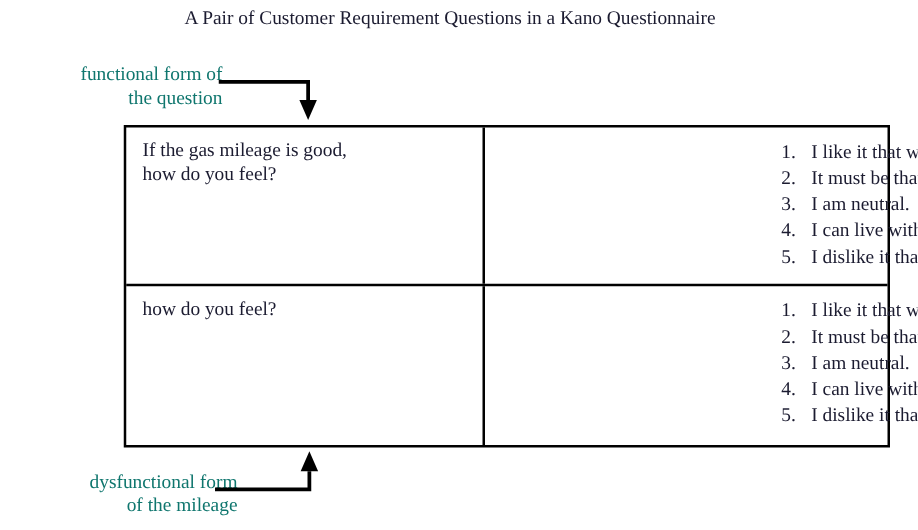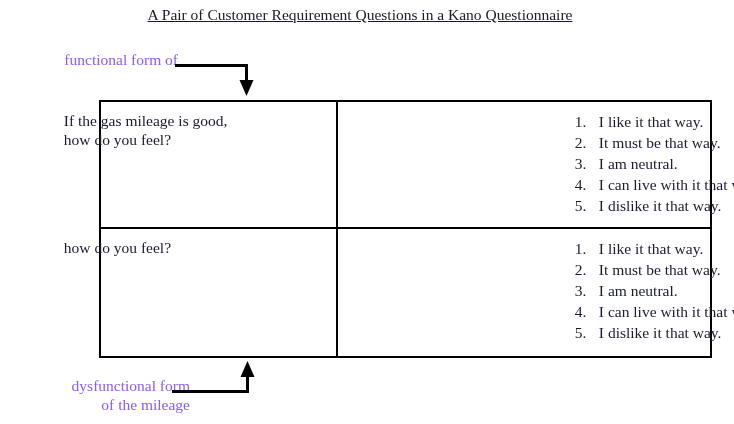--- a/index.html
+++ b/index.html
@@ -25,30 +25,29 @@
   .figure-title {
     position: absolute;
     left: 0;
     top: 5px;
     width: 720px;
     text-align: center;
     font-size: 15.5px;
     line-height: 20px;
     color: #1b1b30;
     white-space: nowrap;
-    text-decoration: underline;
   }
 
   
   .callout-label {
     position: absolute;
     text-align: right;
     font-size: 15.5px;
     line-height: 19px;
-    color: #8b5cf6;
+    color: #0f766e;
     white-space: nowrap;
   }
   .callout-label .line {
     display: block;
   }
 
   #label-functional {
     left: 0px;
     top: 50px;
     width: 178px;
@@ -79,21 +78,20 @@
     height: 258px;
     border: 2px solid #000000;
     box-sizing: border-box;
     background: #ffffff;
     border-collapse: collapse;
   }
   .kano-table .row {
     display: flex;
     box-sizing: border-box;
     height: 50%;
-    justify-content: center;
   }
   .kano-table .row.row-top {
     border-bottom: 2px solid #000000;
   }
   .kano-table .cell-question {
     box-sizing: border-box;
     width: 287px;
     flex: 0 0 287px;
     border-right: 2px solid #000000;
     padding: 9px 0 0 13px;
@@ -138,20 +136,21 @@
 </style>
 </head>
 <body>
 
 <div id="figure-root">
 
   <div class="figure-title">A Pair of Customer Requirement Questions in a Kano Questionnaire</div>
 
   <div class="callout-label" id="label-functional">
     <span class="line">functional form of</span>
+    <span class="line">the question</span>
   </div>
 
   <div class="callout-label" id="label-dysfunctional">
     <span class="line">dysfunctional form</span>
     <span class="line">of the mileage</span>
   </div>
 
   <svg id="leader-lines" viewBox="0 0 734 424">
 
     <g>

